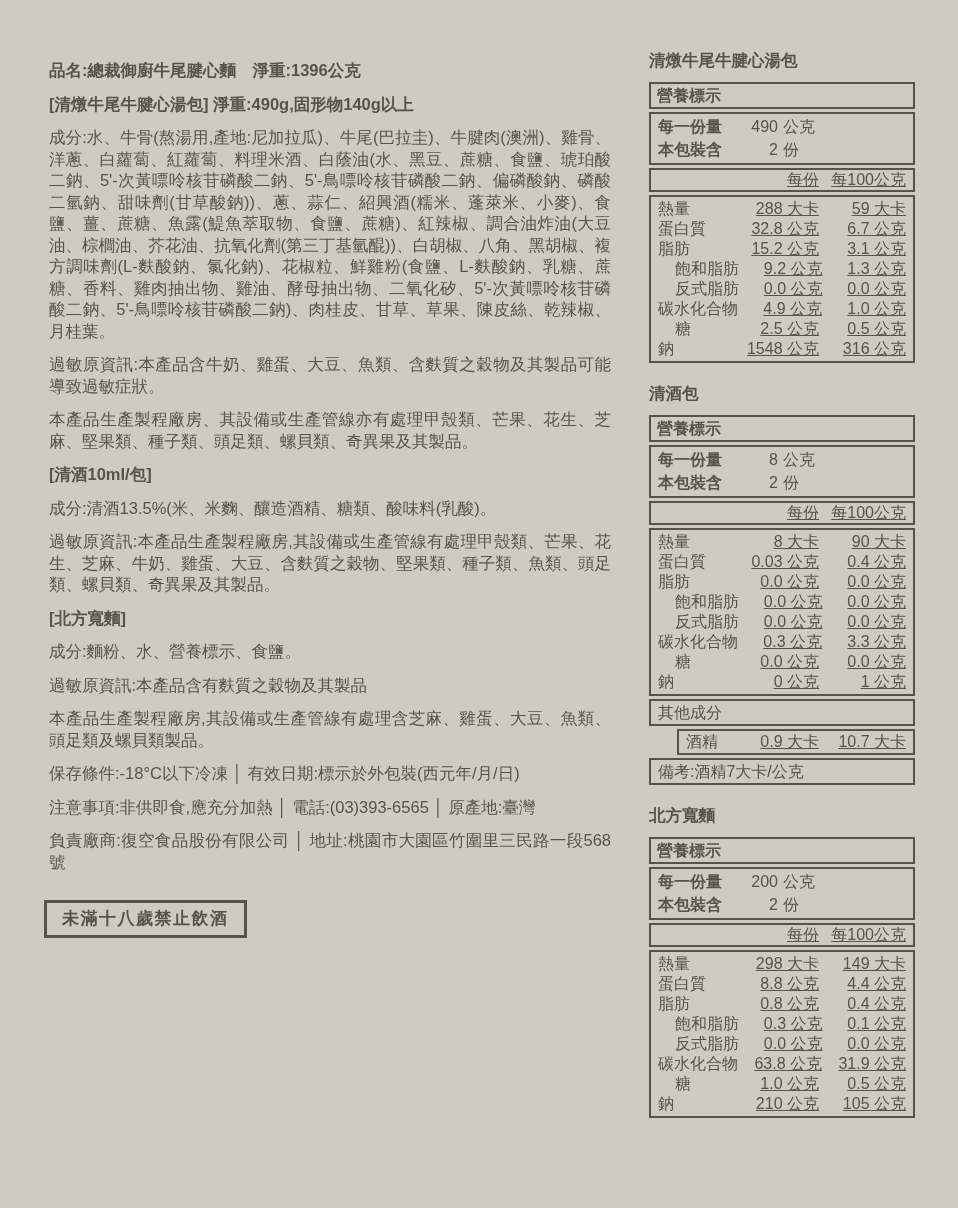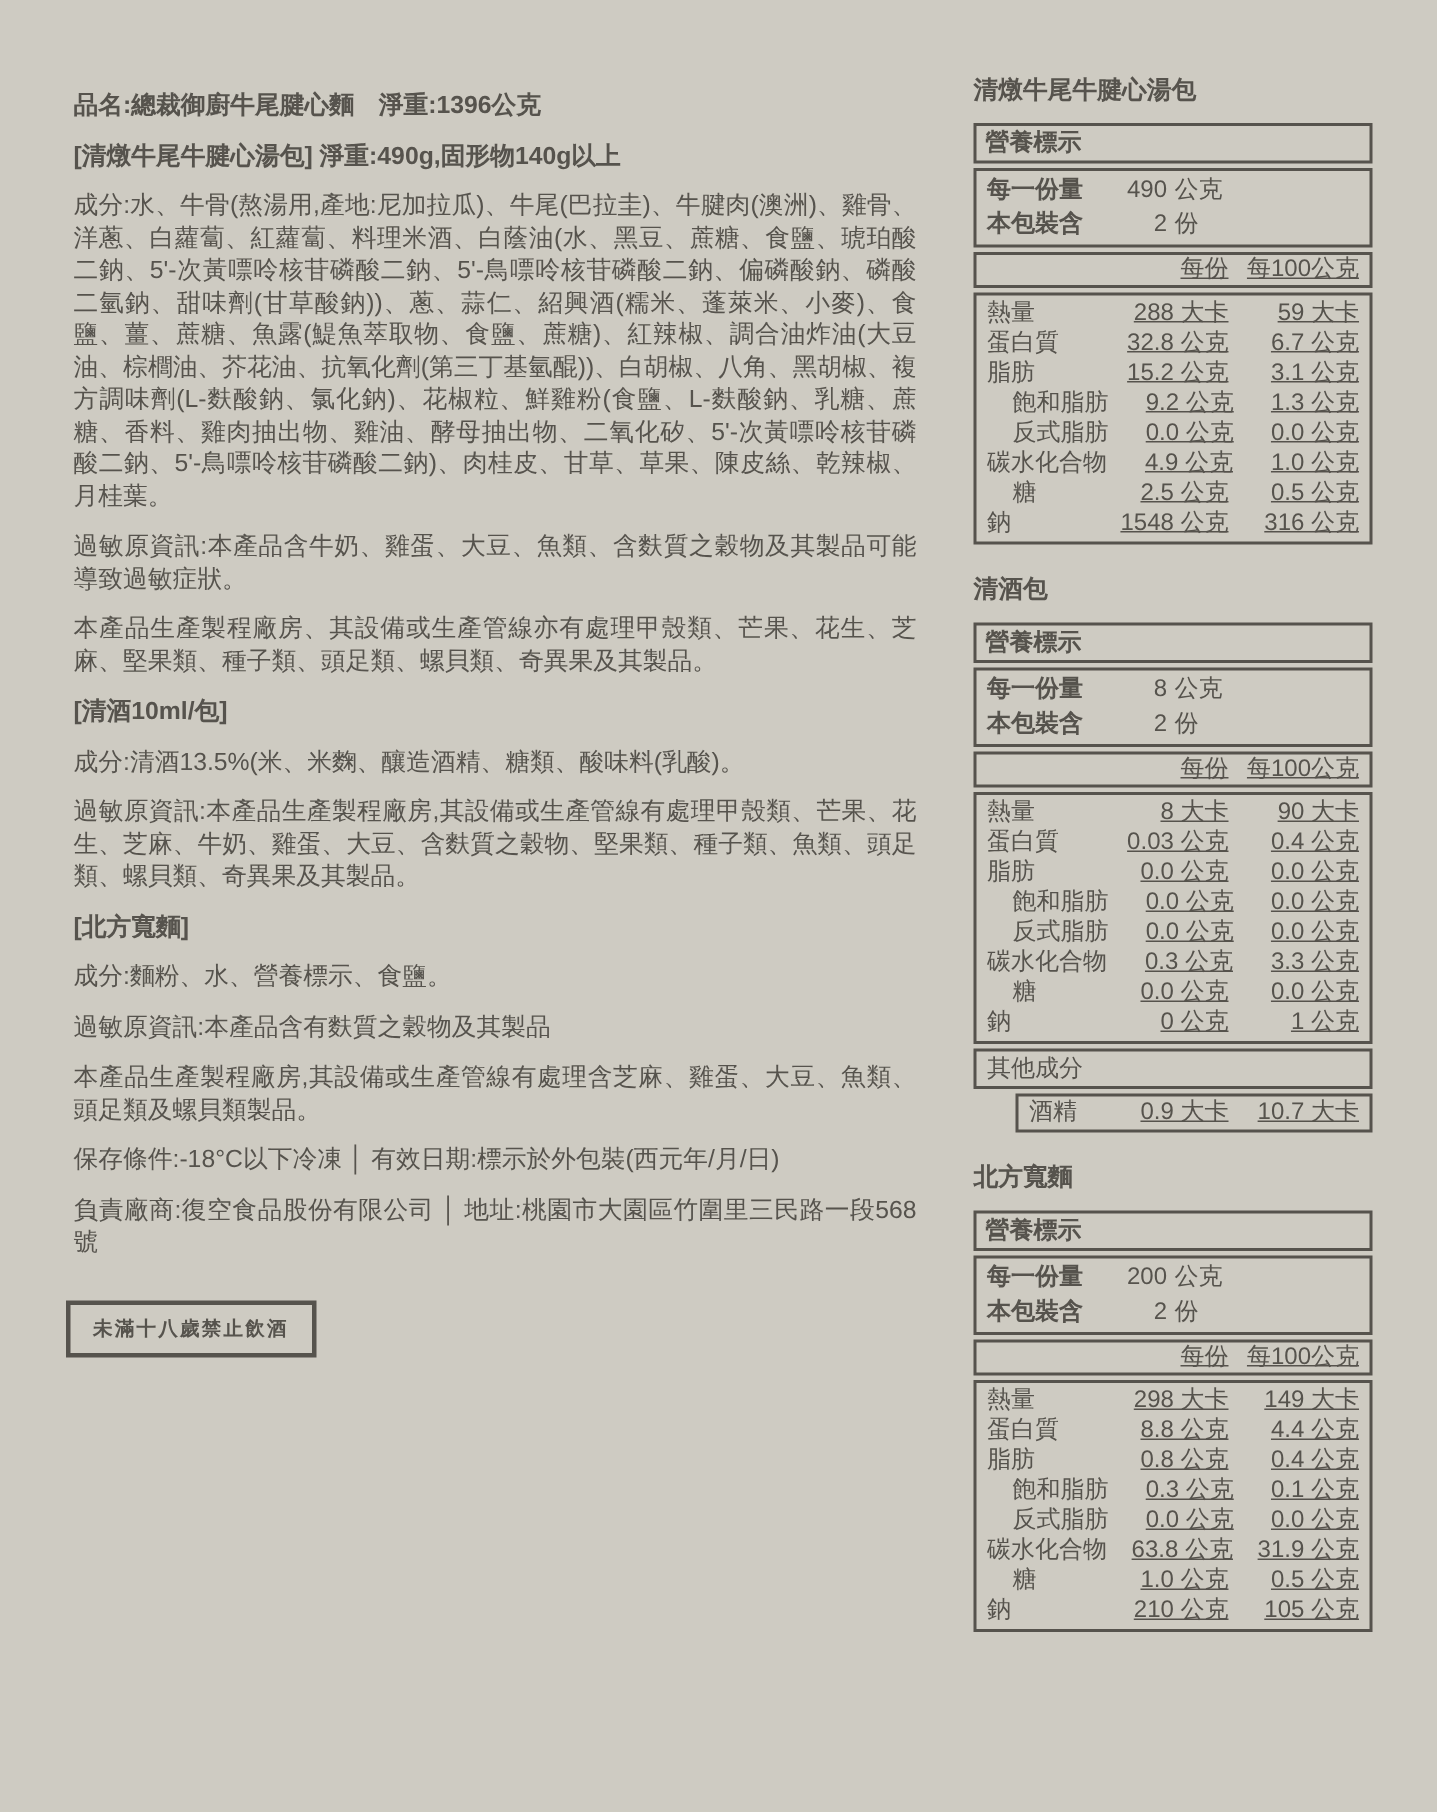--- a/index.html
+++ b/index.html
@@ -24,21 +24,21 @@
   }
   .product-title{font-weight:700;margin:0 0 22px 0;}
   .section-heading{font-weight:700;margin:9px 0 0 0;}
   .para{margin:12px;}
   .info-block{margin-top:9px;}
   .warning-box{
     display:inline-block;
     margin-top:15px;margin-left:7px;
     border:3px solid var(--ink);
     padding:4px 15px;
-    font-weight:700;font-size:13px;letter-spacing:1.5px;
+    font-weight:700;font-size:17px;letter-spacing:1.5px;
     line-height:24px;
   }
 
   
   .right-col{
     position:absolute;left:649px;top:50px;width:266px;
     font-size:16px;line-height:21px;
   }
   .nt-group{margin-bottom:20px;}
   .nt-heading{font-weight:600;font-size:16.5px;margin:0 0 12px 0;line-height:20px;}
@@ -82,20 +82,21 @@
     <p class="para">成分:清酒13.5%(米、米麴、釀造酒精、糖類、酸味料(乳酸)。</p>
     <p class="para">過敏原資訊:本產品生產製程廠房,其設備或生產管線有處理甲殼類、芒果、花生、芝麻、牛奶、雞蛋、大豆、含麩質之穀物、堅果類、種子類、魚類、頭足類、螺貝類、奇異果及其製品。</p>
 
     <p class="para section-heading">[北方寬麵]</p>
     <p class="para">成分:麵粉、水、營養標示、食鹽。</p>
     <p class="para">過敏原資訊:本產品含有麩質之穀物及其製品</p>
     <p class="para">本產品生產製程廠房,其設備或生產管線有處理含芝麻、雞蛋、大豆、魚類、頭足類及螺貝類製品。</p>
 
     <div class="info-block">
       <p class="para">保存條件:-18°C以下冷凍 │ 有效日期:標示於外包裝(西元年/月/日)</p>
+      <p class="para">注意事項:非供即食,應充分加熱 │ 電話:(03)393-6565 │ 原產地:臺灣</p>
       <p class="para">負責廠商:復空食品股份有限公司 │ 地址:桃園市大園區竹圍里三民路一段568號</p>
     </div>
 
     <div class="warning-box">未滿十八歲禁止飲酒</div>
   </div>
 
   <div class="right-col">
 
     <div class="nt-group">
       <p class="nt-heading">清燉牛尾牛腱心湯包</p>
@@ -228,20 +229,21 @@
           </div>
         </div>
       <div class="nt-box nt-extra-head">其他成分</div>
       <div class="nt-box nt-extra-rows">
           <div class="n-row">
             <span class="n-label">酒精</span>
             <span class="n-v1">0.9 大卡</span>
             <span class="n-v2">10.7 大卡</span>
           </div>
         </div>
+      <div class="nt-box nt-note">備考:酒精7大卡/公克</div>
     </div>
 
     <div class="nt-group">
       <p class="nt-heading">北方寬麵</p>
       <div class="nt-box nt-title">營養標示</div>
       <div class="nt-box nt-serving">
         <div class="s-row">
           <span class="s-label">每一份量</span>
             <span class="s-num">200</span>
             <span class="s-unit">公克</span>

